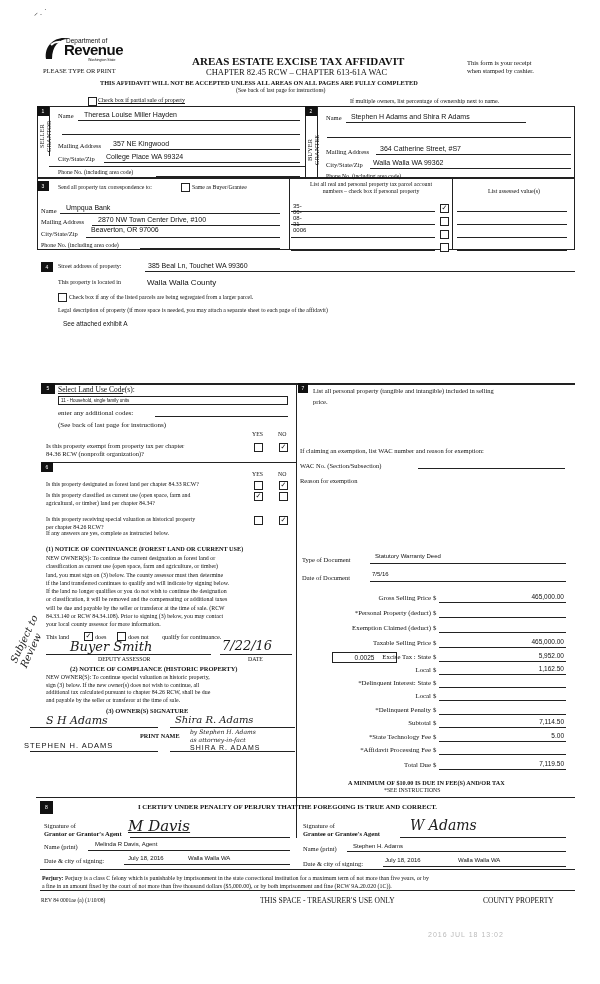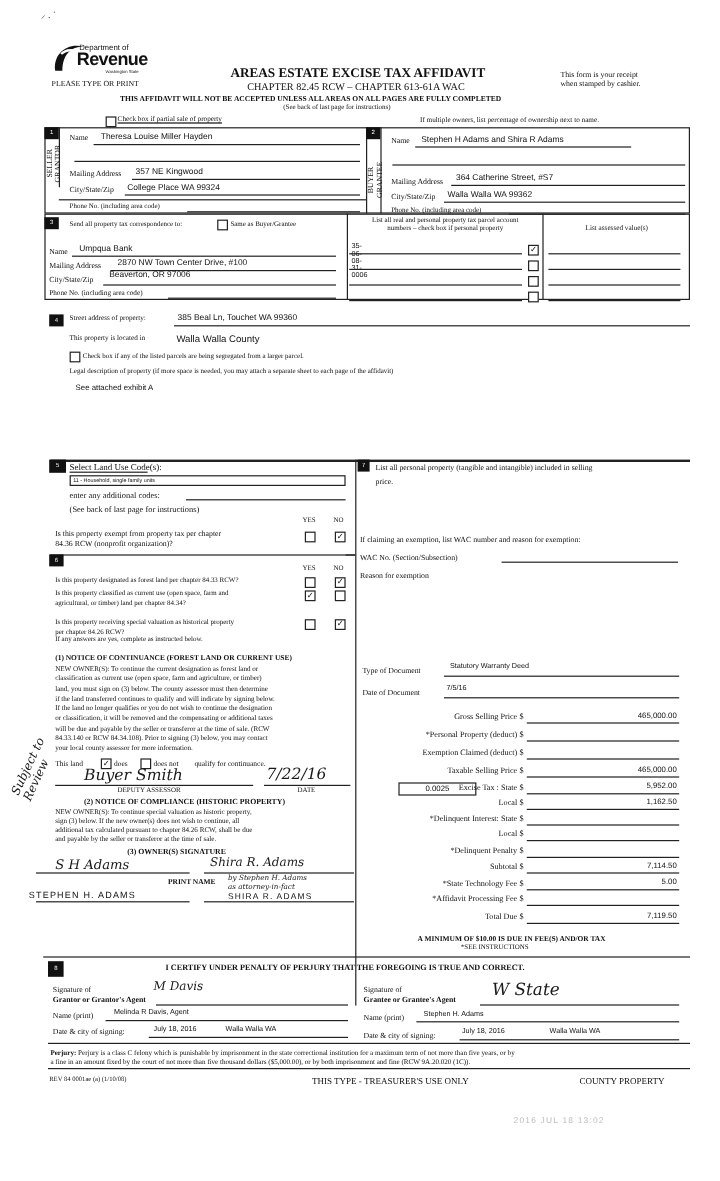--- a/index.html
+++ b/index.html
@@ -287,40 +287,40 @@
     <div class="line" style="left:439px;top:769px;width:127px;"></div>
     <div class="abs fill right" style="left:439px;top:760px;width:125px;font-size:6.5px;">7,119.50</div>
   </div>
 <div class="abs serif bold" style="left:348px;top:779px;font-size:6.2px;">A MINIMUM OF $10.00 IS DUE IN FEE(S) AND/OR TAX</div>
 <div class="abs serif" style="left:384px;top:787px;font-size:5.8px;">*SEE INSTRUCTIONS</div>
 
 <div class="line" style="left:36px;top:797px;width:539px;"></div>
 <div class="num" style="left:40px;top:801px;width:13px;height:13px;line-height:13px;">8</div>
 <div class="abs serif bold" style="left:138px;top:803px;font-size:6.8px;">I CERTIFY UNDER PENALTY OF PERJURY THAT THE FOREGOING IS TRUE AND CORRECT.</div>
 <div class="abs serif" style="left:44px;top:822px;font-size:6.5px;line-height:8px;"><span>Signature of</span><br><b>Grantor or Grantor's Agent</b></div>
-<div class="abs hand" style="left:128px;top:817px;font-size:10px;">M Davis</div>
+<div class="abs hand" style="left:128px;top:817px;font-size:15px;text-decoration:underline;">M Davis</div>
 <div class="line" style="left:130px;top:837px;width:160px;"></div>
 <div class="abs serif" style="left:44px;top:843px;font-size:6.5px;">Name (print)</div>
 <div class="line" style="left:88px;top:850px;width:202px;"></div>
 <div class="abs fill" style="left:95px;top:841px;font-size:6px;">Melinda R Davis, Agent</div>
 <div class="abs serif" style="left:44px;top:857px;font-size:6.5px;">Date &amp; city of signing:</div>
 <div class="line" style="left:124px;top:864px;width:166px;"></div>
 <div class="abs fill" style="left:128px;top:855px;font-size:6px;">July 18, 2016</div>
 <div class="abs fill" style="left:188px;top:855px;font-size:6px;">Walla Walla WA</div>
 
 <div class="abs serif" style="left:303px;top:822px;font-size:6.5px;line-height:8px;"><span>Signature of</span><br><b>Grantee or Grantee's Agent</b></div>
-<div class="abs hand" style="left:410px;top:817px;font-size:14px;">W State</div>
+<div class="abs hand" style="left:410px;top:817px;font-size:14px;">W Adams</div>
 <div class="line" style="left:400px;top:837px;width:166px;"></div>
 <div class="abs serif" style="left:303px;top:845px;font-size:6.5px;">Name (print)</div>
 <div class="line" style="left:347px;top:851px;width:219px;"></div>
 <div class="abs fill" style="left:353px;top:843px;font-size:6px;">Stephen H. Adams</div>
 <div class="abs serif" style="left:303px;top:860px;font-size:6.5px;">Date &amp; city of signing:</div>
 <div class="line" style="left:383px;top:866px;width:183px;"></div>
 <div class="abs fill" style="left:385px;top:857px;font-size:6px;">July 18, 2016</div>
 <div class="abs fill" style="left:458px;top:857px;font-size:6px;">Walla Walla WA</div>
 
 <div class="line" style="left:40px;top:869px;width:535px;"></div>
 <div class="abs serif" style="left:42px;top:874px;font-size:5.9px;line-height:8px;width:535px;"><b>Perjury:</b><span> Perjury is a class C felony which is punishable by imprisonment in the state correctional institution for a maximum term of not more than five years, or by</span><br><span>a fine in an amount fixed by the court of not more than five thousand dollars ($5,000.00), or by both imprisonment and fine (RCW 9A.20.020 (1C)).</span></div>
 <div class="line" style="left:40px;top:890px;width:535px;"></div>
 <div class="abs serif" style="left:41px;top:897px;font-size:5.5px;">REV 84 0001ae (a) (1/10/08)</div>
-<div class="abs serif" style="left:260px;top:896px;font-size:7.5px;">THIS TYPE - TREASURER'S USE ONLY</div>
+<div class="abs serif" style="left:260px;top:896px;font-size:7.5px;">THIS SPACE - TREASURER'S USE ONLY</div>
 <div class="abs serif" style="left:483px;top:896px;font-size:7.5px;">COUNTY PROPERTY</div>
 <div class="abs sans" style="left:428px;top:931px;font-size:7px;color:#bbb;letter-spacing:1px;">2016 JUL 18 13:02</div>
 
 </body></html>

